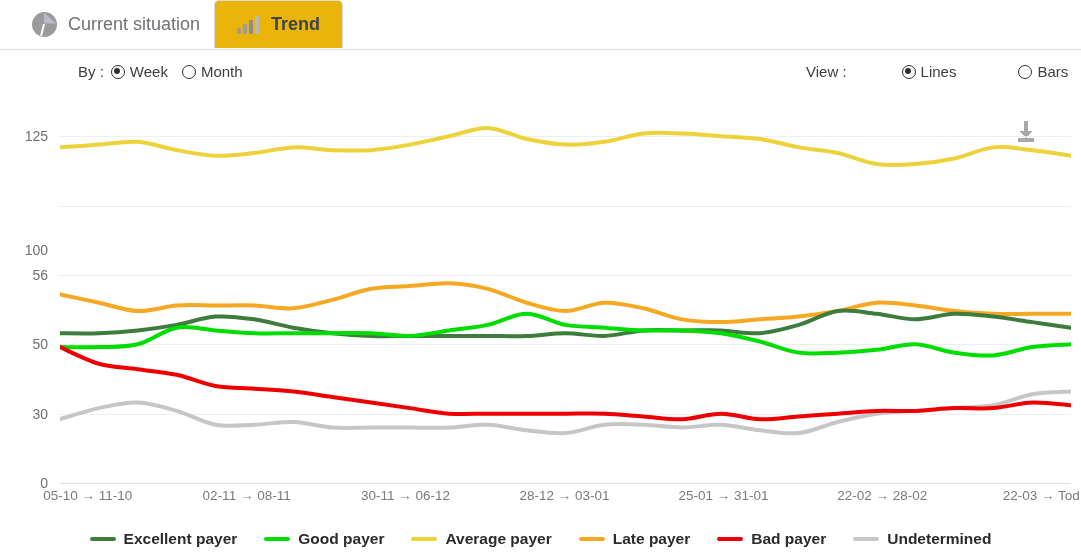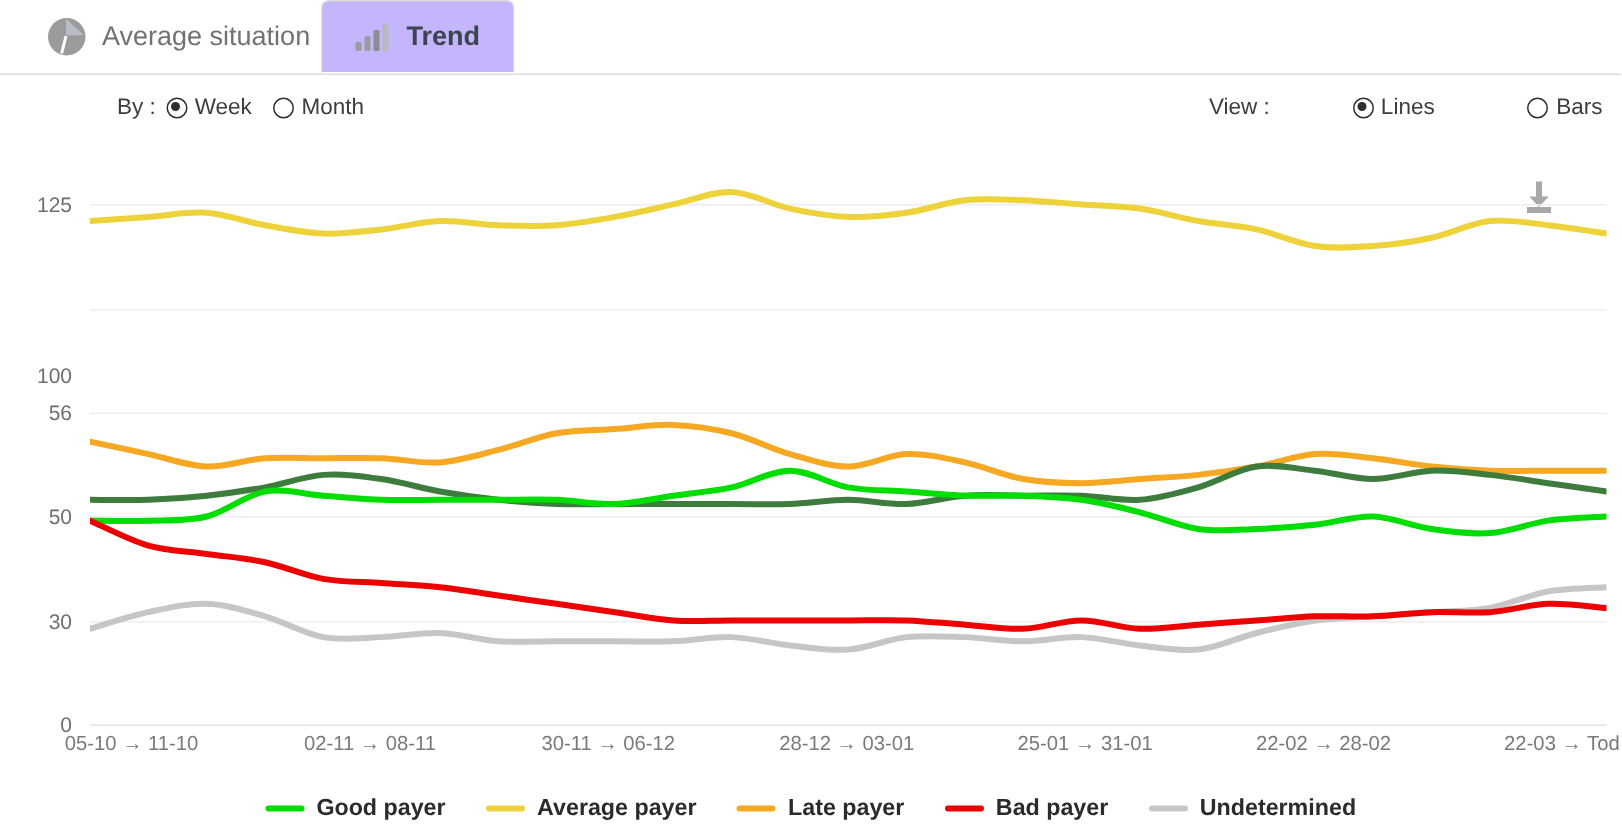--- a/index.html
+++ b/index.html
@@ -21,21 +21,21 @@
     position:absolute;top:0;height:48px;
     display:flex;align-items:center;gap:11px;
     padding:0 22px;
     box-sizing:border-box;
     cursor:pointer;
     font-size:18px;
   }
   #tab-current{left:10px;color:#6f7276;font-weight:400;}
   #tab-trend{
     left:214px;color:#3b4552;font-weight:bold;
-    background:#c4b5fd;
+    background:#eab308;
     border:1px solid #dcdcdc;border-bottom:1px solid #ffffff;
     border-top-left-radius:5px;border-top-right-radius:5px;
     height:49px;
     z-index:3;
   }
   .pie-ic{width:25px;height:25px;position:relative;flex:none;}
   .pie-ic .disc{
     position:absolute;left:0;top:0;width:25px;height:25px;border-radius:50%;
     background:#9b9b9b;
   }
@@ -105,21 +105,21 @@
 </head>
 <body>
 
 <div id="tabbar">
   <div class="tab" id="tab-current">
     <span class="pie-ic">
       <span class="disc"></span>
         <span class="wedge"></span>
         <span class="slit"></span>
     </span>
-    <span>Average situation</span>
+    <span>Current situation</span>
   </div>
   <div class="tab" id="tab-trend">
     <span class="bar-ic">
       <i></i>
         <i></i>
         <i></i>
         <i></i>
     </span>
     <span>Trend</span>
   </div>
@@ -190,20 +190,24 @@
       <div class="xlab" style="left: 34.6154%;">30-11 → 06-12</div>
       <div class="xlab" style="left: 50%;">28-12 → 03-01</div>
       <div class="xlab" style="left: 65.3846%;">25-01 → 31-01</div>
       <div class="xlab" style="left: 80.7692%;">22-02 → 28-02</div>
       <div class="xlab" style="left: 96.1538%;">22-03 → Tod</div>
     </div>
 </div>
 
 <div id="legend">
     <div class="leg">
+      <span class="swatch" style="background: rgb(61, 124, 61);"></span>
+      <span>Excellent payer</span>
+    </div>
+    <div class="leg">
       <span class="swatch" style="background: rgb(0, 221, 0);"></span>
       <span>Good payer</span>
     </div>
     <div class="leg">
       <span class="swatch" style="background: rgb(238, 210, 58);"></span>
       <span>Average payer</span>
     </div>
     <div class="leg">
       <span class="swatch" style="background: rgb(247, 168, 35);"></span>
       <span>Late payer</span>

